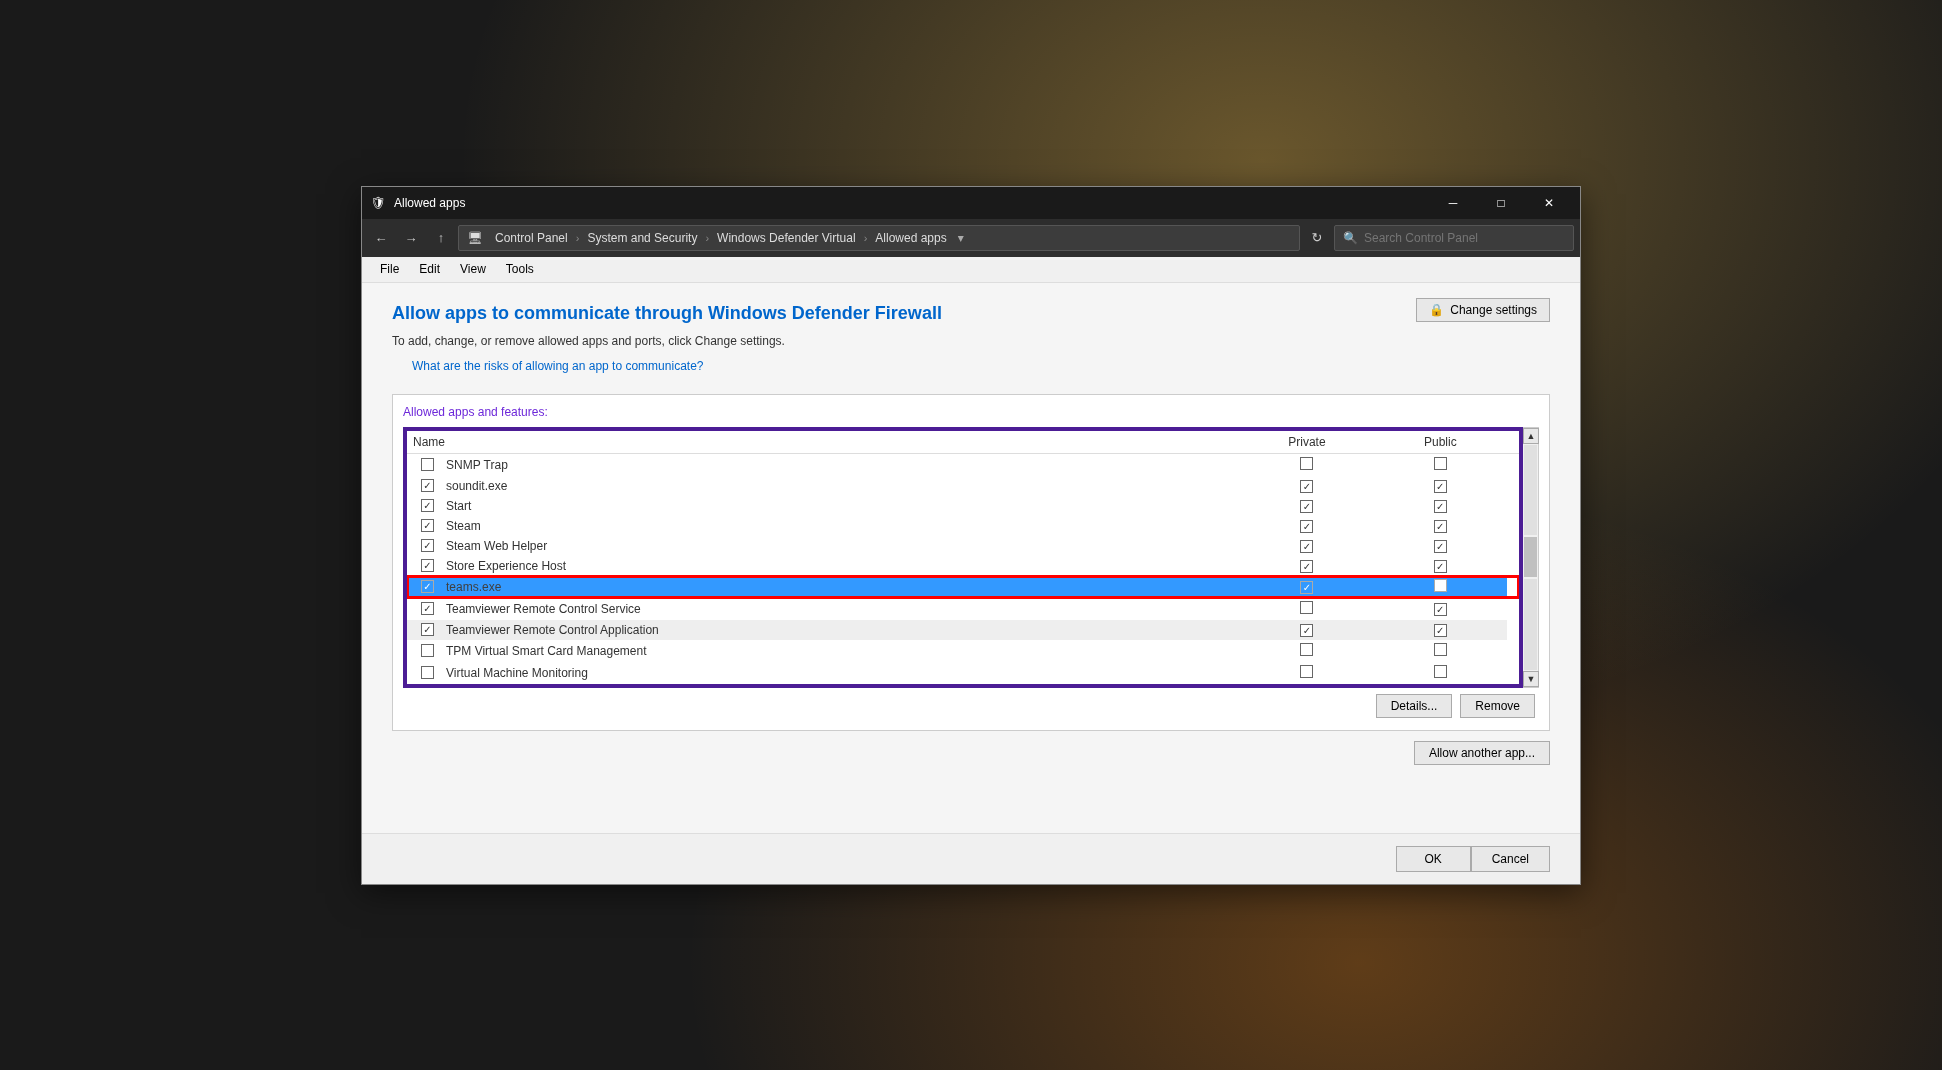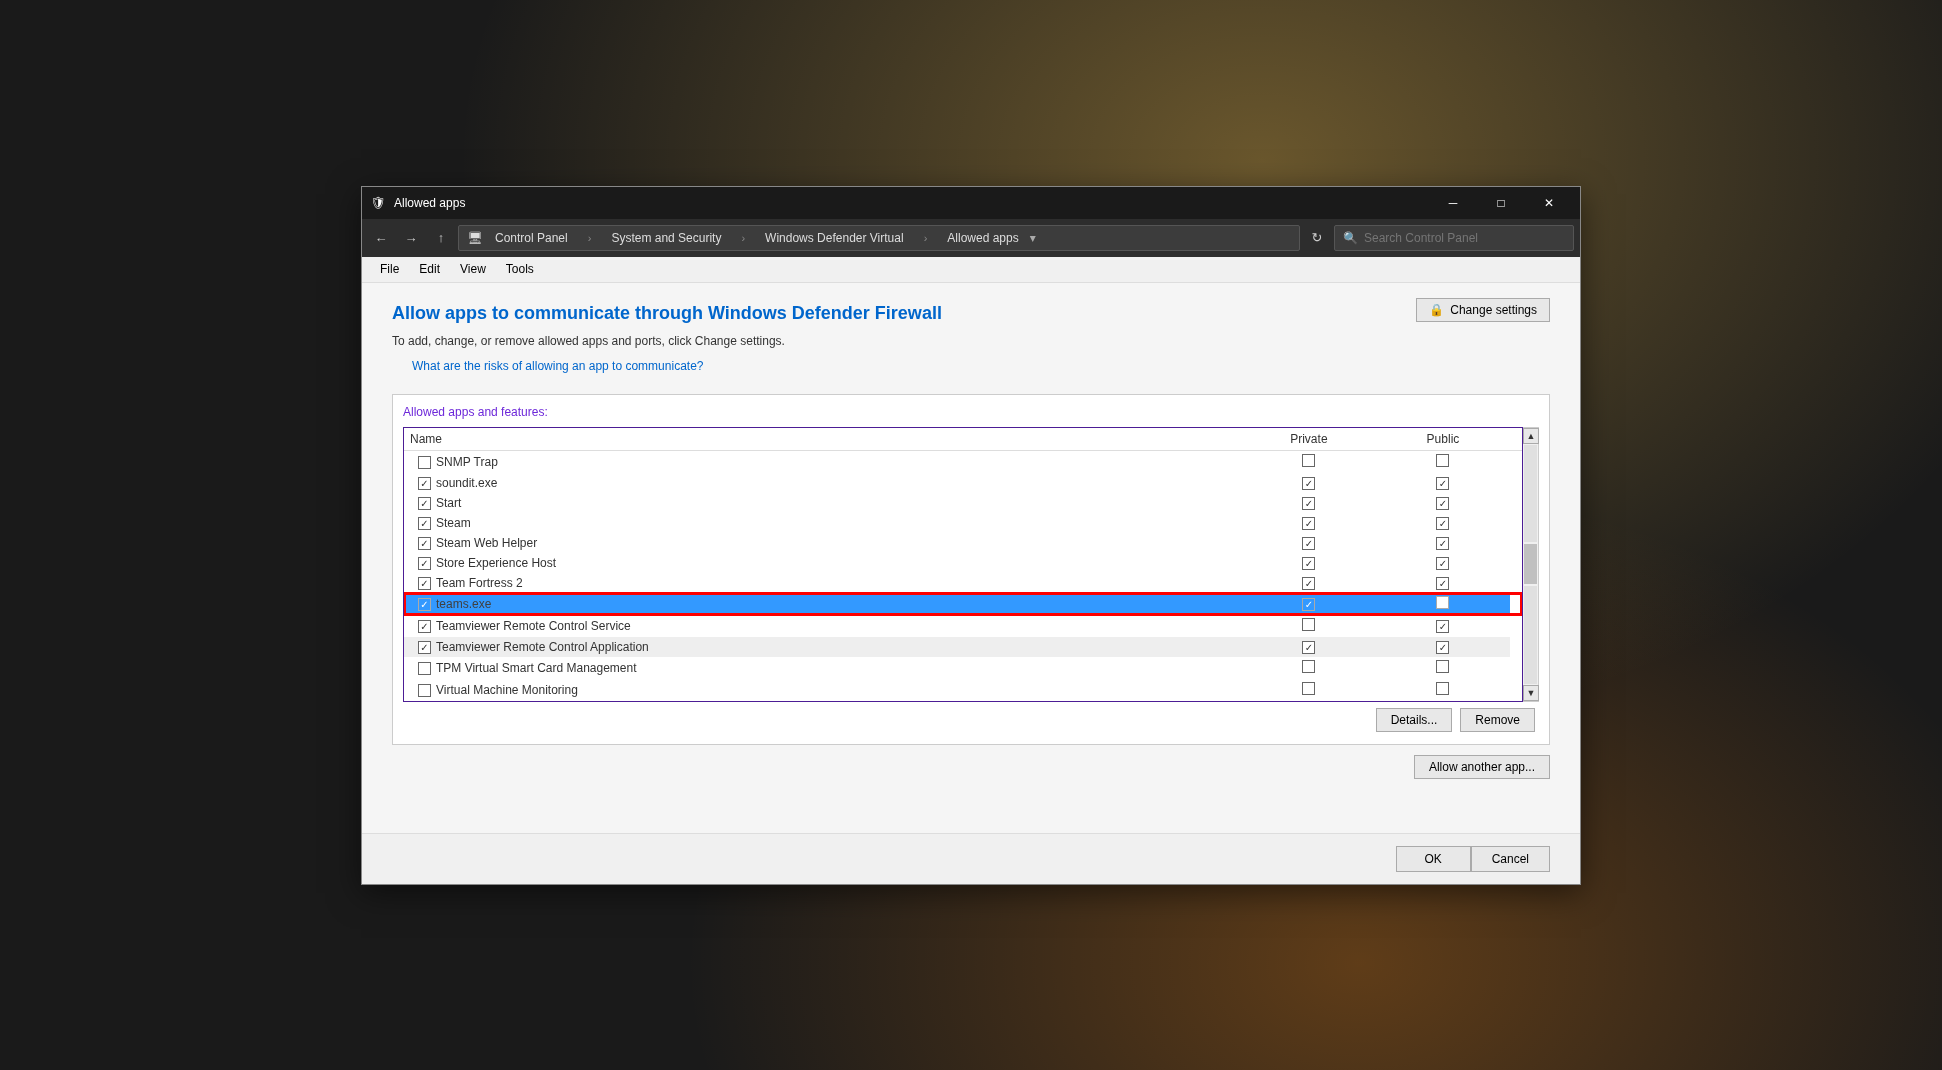--- a/index.html
+++ b/index.html
@@ -97,21 +97,21 @@
       display: flex;
       align-items: center;
       padding: 0 8px;
       color: #ddd;
       font-size: 12px;
       gap: 4px;
     }
     .address-text {
       display: flex;
       align-items: center;
-      gap: 20px;
+      gap: 8px;
       font-size: 12px;
       color: #ddd;
     }
     .address-sep { color: #888; font-size: 11px; }
     .address-dropdown {
       width: 20px;
       height: 26px;
       display: flex;
       align-items: center;
       justify-content: center;
@@ -237,22 +237,22 @@
     .apps-table tbody tr td {
       font-size: 12px;
       color: #333;
       padding: 3px 6px;
       vertical-align: middle;
     }
     .apps-table tbody tr td.center { text-align: center; }
 
     .checkbox-cell {
       display: flex;
-      align-items: flex-end;
-      gap: 5px;
+      align-items: flex-start;
+      gap: 12px;
       padding-left: 8px;
     }
 
     .cb {
       width: 13px;
       height: 13px;
       border: 1px solid #666;
       display: inline-flex;
       align-items: center;
       justify-content: center;
@@ -372,21 +372,21 @@
       <button class="change-settings-btn">
         <span>🔒</span>
         <span>Change settings</span>
       </button>
     </div>
 
     <div class="apps-section">
       <div class="apps-label">Allowed apps and features:</div>
 
       <div style="display:flex; gap:0;">
-        <div style="flex:1; border:1px solid #4c1d95; overflow:hidden;">
+        <div style="flex:1; border:4px solid #4c1d95; overflow:hidden;">
 
           <table class="apps-table">
             <thead>
               <tr>
                 <th style="width:75%;">Name</th>
                 <th class="center" style="width:12%;">Private</th>
                 <th class="center" style="width:12%;">Public</th>
                 <th style="width:16px;"></th>
               </tr>
             </thead>
@@ -451,30 +451,20 @@
                 <td>
                     <div class="checkbox-cell">
                       <span class="cb checked"></span>
                       <span>Store Experience Host</span>
                     </div>
                   </td>
                 <td class="center"><span class="cb checked"></span></td>
                 <td class="center"><span class="cb checked"></span></td>
               </tr>
 
-              <tr style="height:18px; overflow:hidden;">
-                <td style="overflow:hidden; max-height:18px;">
-                    <div class="checkbox-cell">
-                      <span class="cb checked"></span>
-                      <span>Team Fortress 2</span>
-                    </div>
-                  </td>
-                <td class="center"><span class="cb checked"></span></td>
-                <td class="center"><span class="cb checked"></span></td>
-              </tr>
 
               <tr id="selected-row" style="background:#3399ff; outline: 3px solid red; outline-offset:-2px; position:relative;">
                 <td style="color:#fff;">
                     <div class="checkbox-cell">
                       <span class="cb checked" style="border-color:#aaa;background:#3399ff;color:#fff;"></span>
                       <span style="color:#404040; font-weight:400;">teams.exe</span>
                     </div>
                   </td>
                 <td class="center"><span class="cb checked" style="border-color:#aaa; background:#3399ff; color:#fff;"></span></td>
                 <td class="center"><span class="cb" style="border-color:#aaa; background:#fff;"></span></td>

